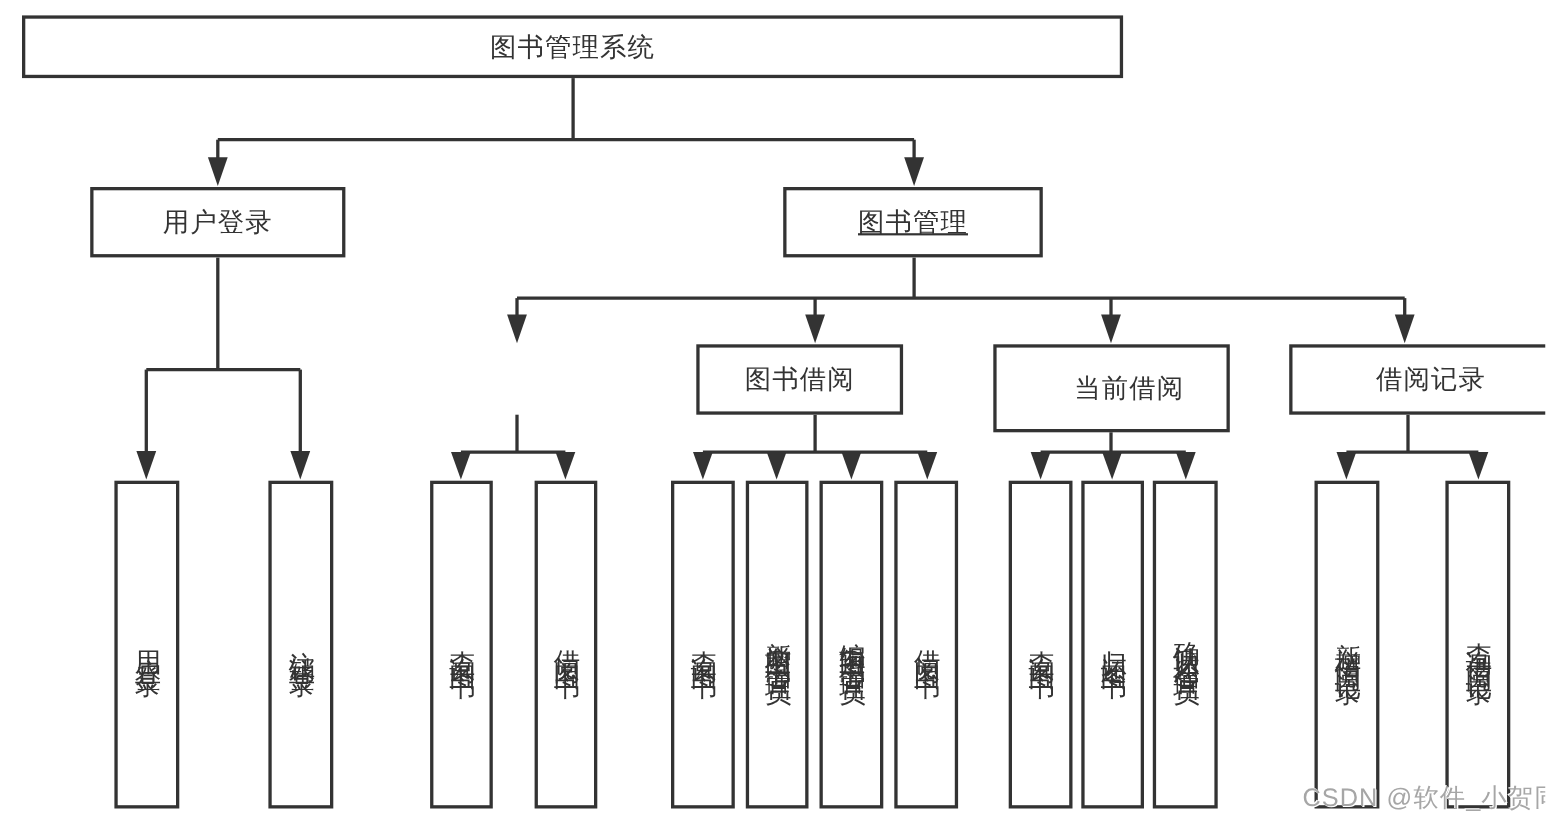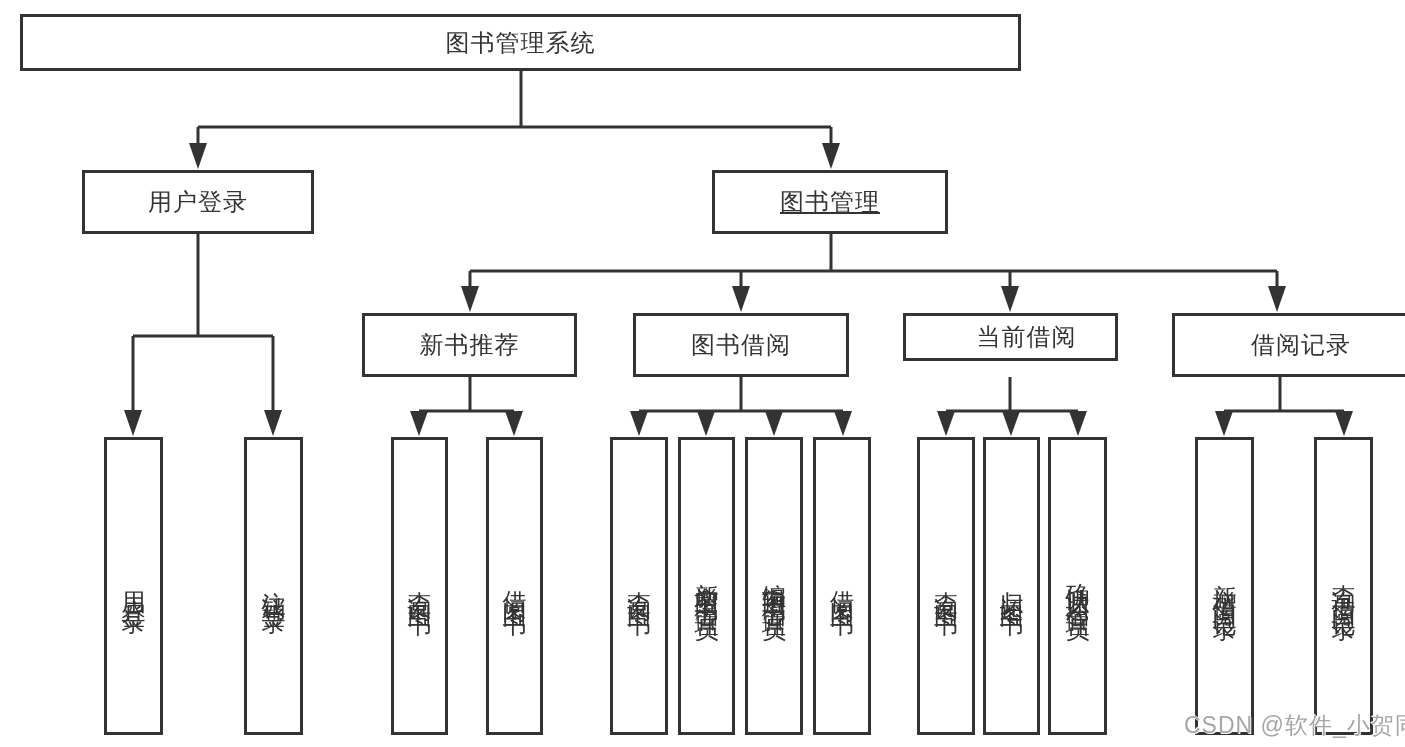--- a/index.html
+++ b/index.html
@@ -47,22 +47,22 @@
   .vnode.tight span {
     letter-spacing: 5px;
   }
   
   .n-root  { left: 20px;  top: 14px;  width: 1001px; height: 57px; text-align: right; }
   
   .n-l2a   { left: 82px;  top: 170px; width: 232px; height: 64px; }
   .n-l2b   { left: 712px; top: 170px; width: 236px; height: 64px; text-decoration: underline; }
   
   .n-l3a   { left: 362px;  top: 313px; width: 215px; height: 64px; }
-  .n-l3b   { left: 633px;  top: 313px; width: 216px; height: 64px; }
-  .n-l3c   { left: 903px;  top: 313px; width: 215px; height: 48px; padding-left: 32px; }
+  .n-l3b   { left: 633px;  top: 313px; width: 188px; height: 64px; }
+  .n-l3c   { left: 903px;  top: 313px; width: 215px; height: 80px; padding-left: 32px; }
   .n-l3d   { left: 1172px; top: 313px; width: 258px; height: 64px; }
   
   .leaf { top: 437px; height: 298px; }
   .n-e1 { left: 104px;  width: 59px; }
   .n-e2 { left: 244px;  width: 59px; }
   .n-a1 { left: 391px;  width: 57px; }
   .n-a2 { left: 486px;  width: 57px; }
   .n-b1 { left: 610px;  width: 58px; }
   .n-b2 { left: 678px;  width: 57px; }
   .n-b3 { left: 745px;  width: 58px; }
@@ -156,23 +156,20 @@
     <span>图书管理系统</span>
   </div>
 
   <div class="node hnode n-l2a">
     <span>用户登录</span>
   </div>
   <div class="node hnode n-l2b">
     <span>图书管理</span>
   </div>
 
-  <div class="node hnode n-l3a">
-    <span>新书推荐</span>
-  </div>
   <div class="node hnode n-l3b">
     <span>图书借阅</span>
   </div>
   <div class="node hnode n-l3c">
     <span>当前借阅</span>
   </div>
   <div class="node hnode n-l3d">
     <span>借阅记录</span>
   </div>
 

